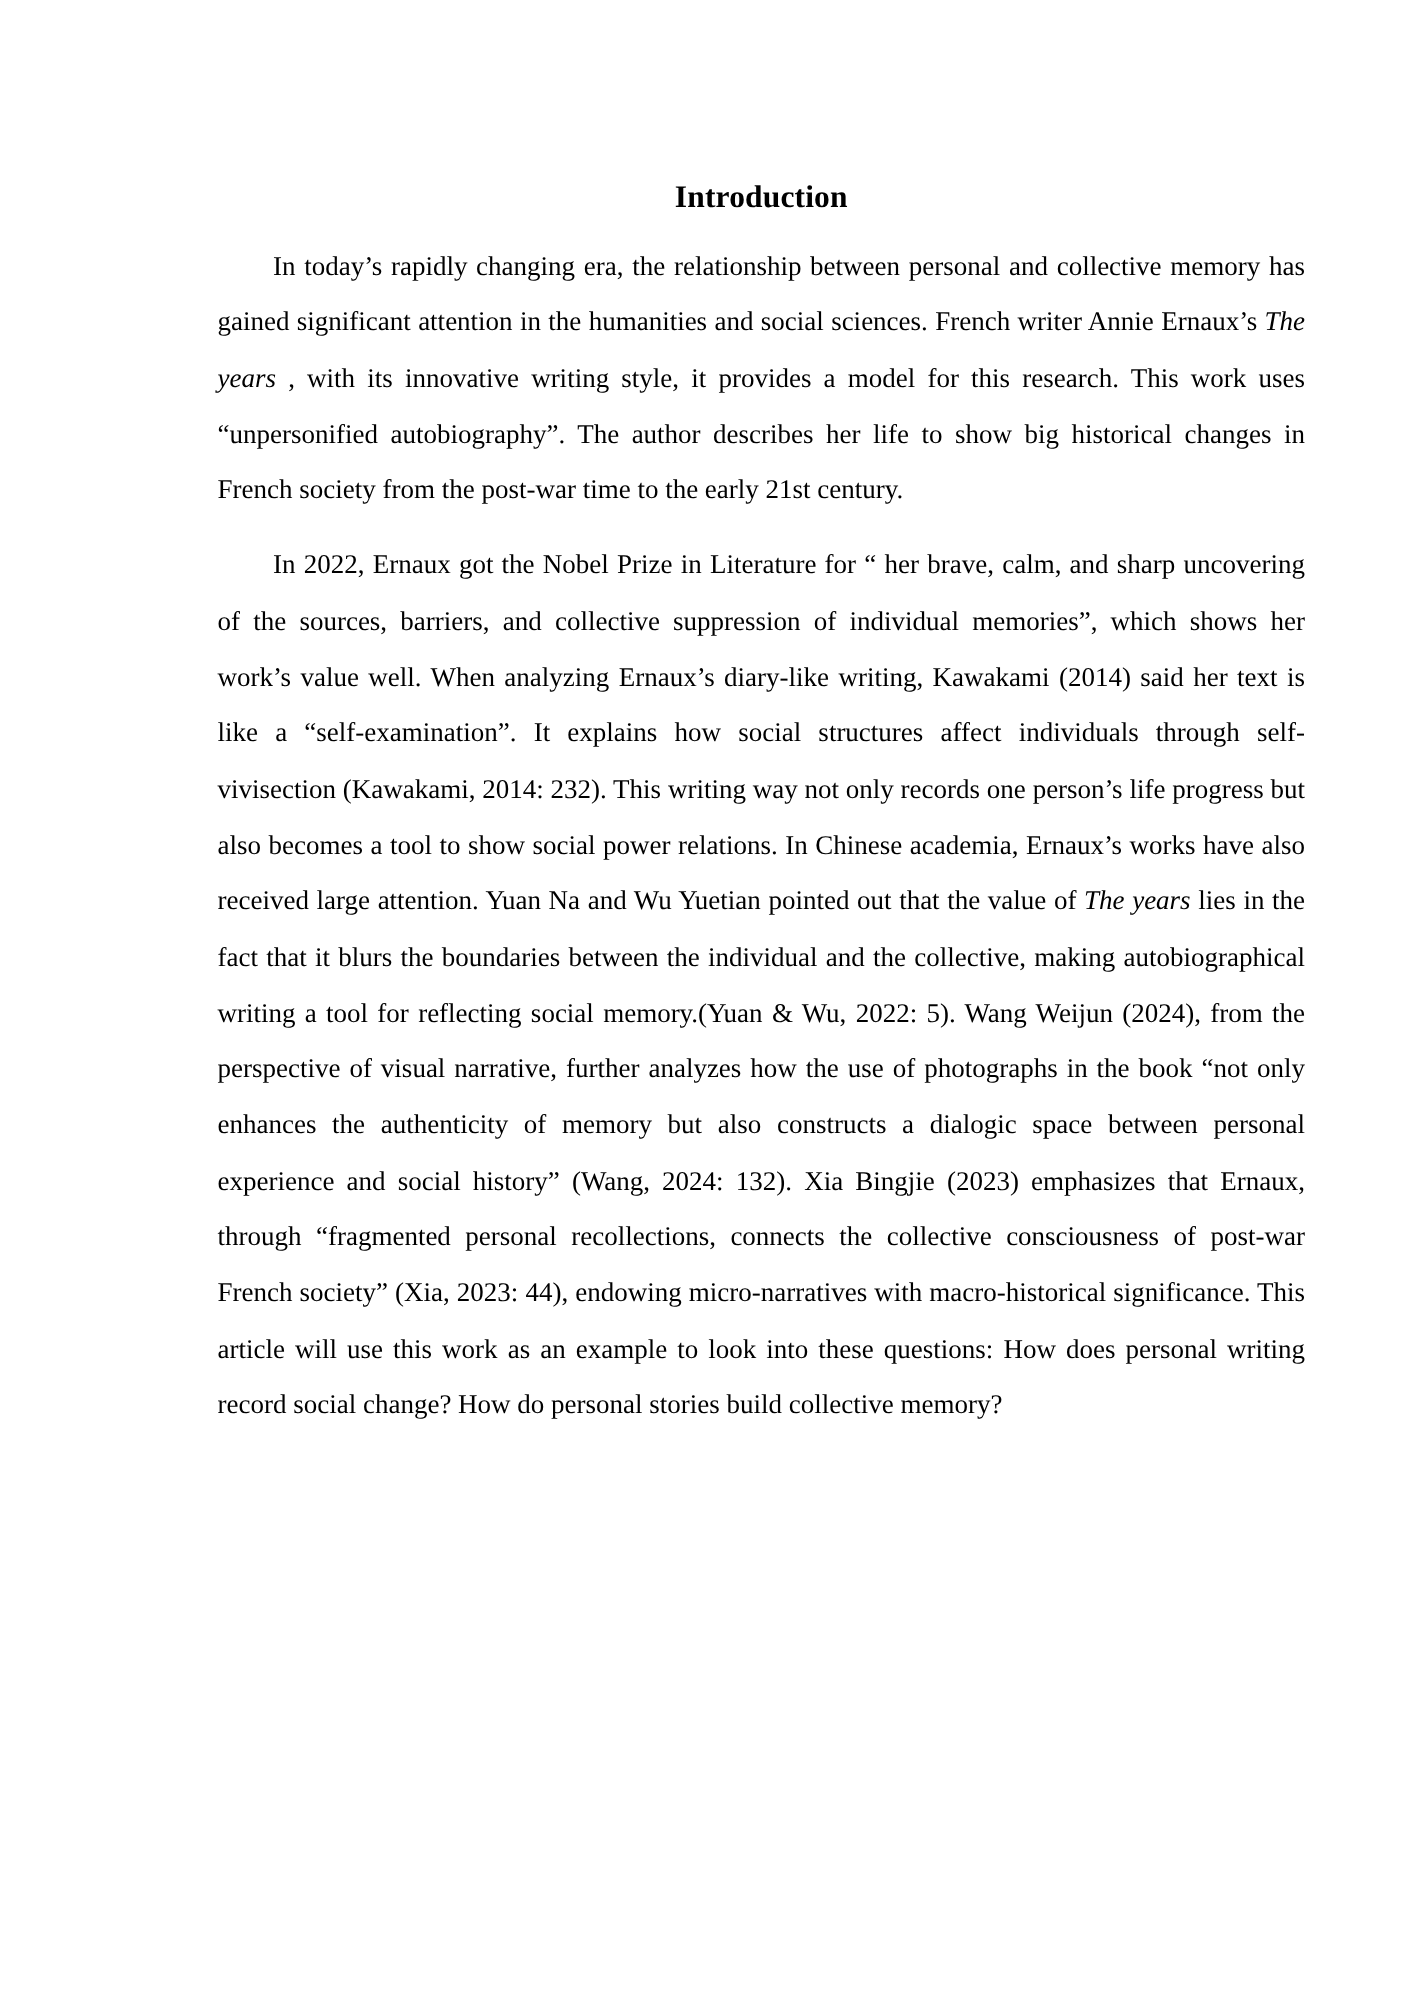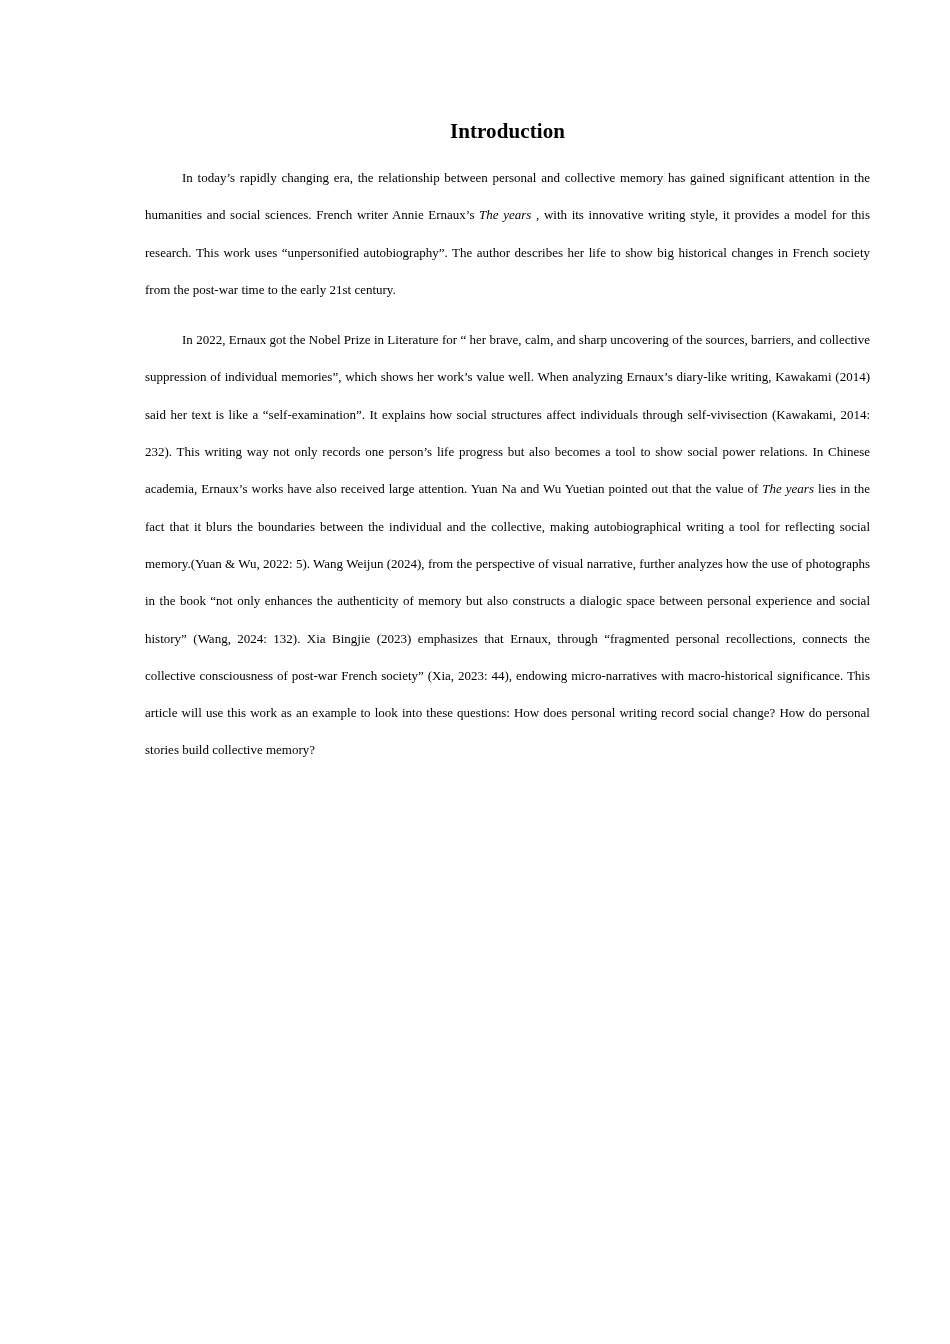--- a/index.html
+++ b/index.html
@@ -37,21 +37,21 @@
   .doc-title {
     font-size: 21px;
     font-weight: bold;
     text-align: center;
     line-height: 30px;
     margin: 0 0 0 0;
     letter-spacing: 0.1px;
   }
 
   .para {
-    font-size: 13px;
+    font-size: 18px;
     line-height: 37.3px;
     text-align: justify;
     text-justify: inter-word;
     margin: 0;
     hyphens: none;
     -webkit-hyphens: none;
     word-spacing: 0px;
   }
 
   .para-indent {

